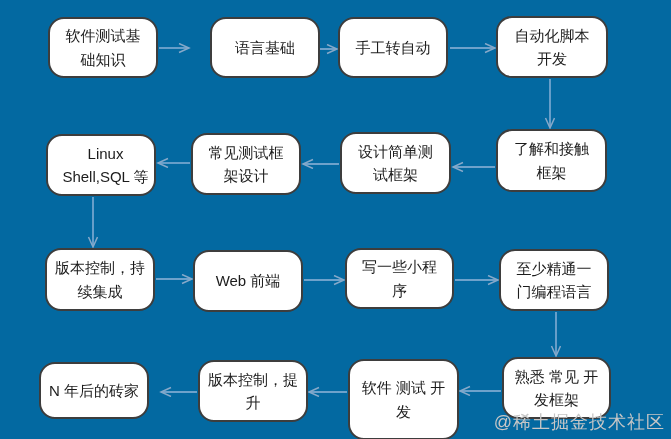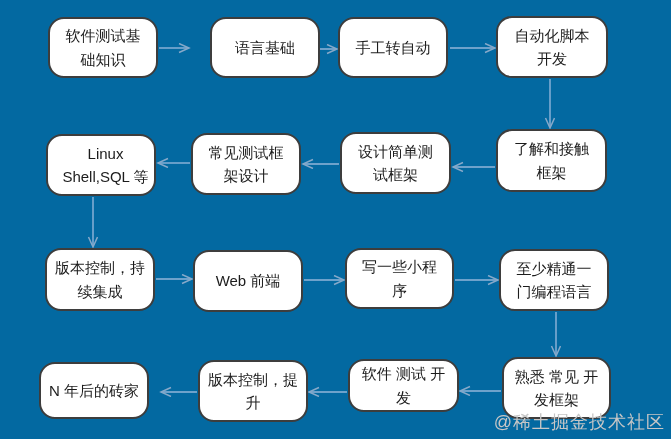--- a/index.html
+++ b/index.html
@@ -101,20 +101,20 @@
 框架</div>
   <div class="node" style="left:193px; top:250px; width:110px; height:62px;">Web 前端</div>
   <div class="node" style="left:345px; top:248px; width:109px; height:61px;">写一些小程
 序</div>
   <div class="node" style="left:499px; top:249px; width:110px; height:62px;">至少精通一
 门编程语言</div>
 
   <div class="node" style="left:39px;  top:362px; width:110px; height:57px;">N 年后的砖家</div>
   <div class="node" style="left:198px; top:360px; width:110px; height:62px;">版本控制，提
 升</div>
-  <div class="node" style="left:348px; top:359px; width:111px; height:53px;">软件 测试 开
+  <div class="node" style="left:348px; top:359px; width:111px; height:81px;">软件 测试 开
 发</div>
   <div class="node" style="left:502px; top:357px; width:109px; height:62px;">熟悉 常见 开
 发框架</div>
 
   <div class="watermark">@稀土掘金技术社区</div>
 
 </div>
 
 </body></html>

